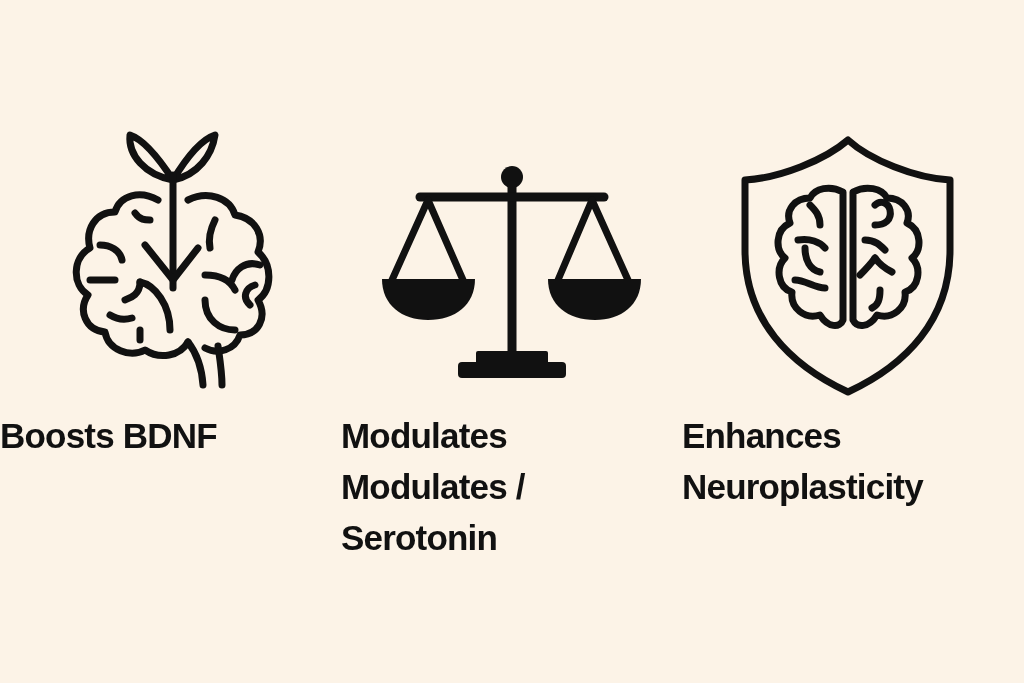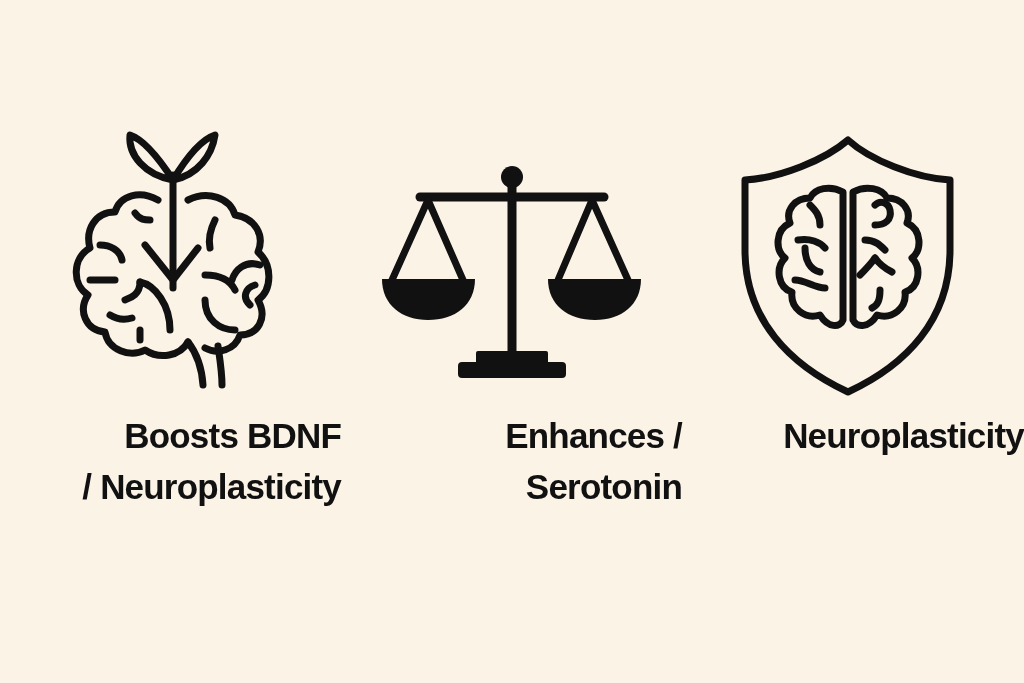--- a/index.html
+++ b/index.html
@@ -7,21 +7,21 @@
     width: 1024px; height: 683px; overflow: hidden;
     background: #fcf3e7;
     font-family: "Liberation Sans", "DejaVu Sans", sans-serif;
     color: #111111;
     position: relative;
   }
   .panel { position: absolute; top: 0; width: 341px; height: 683px; }
   .panel svg { position: absolute; }
   .label {
     position: absolute; left: 0; right: 0;
-    text-align: right;
+    text-align: left;
     font-weight: bold;
     font-size: 35px;
     line-height: 51px;
     letter-spacing: -0.8px;
     color: #111111;
   }
   .label span { display: block; white-space: nowrap; }
 </style>
 </head>
 <body>
@@ -52,21 +52,20 @@
 
       <path d="M155 100 C 150 110, 148 118, 150 128"></path>
       <path d="M200 145 C 185 140, 175 150, 172 160"></path>
       <path d="M145 155 C 160 155, 170 160, 175 170"></path>
       <path d="M195 165 C 185 168, 182 178, 190 185"></path>
       <path d="M145 180 C 145 200, 160 210, 175 210"></path>
     </g>
   </svg>
   <div class="label" style="top:410px;">
     <span>Boosts BDNF</span>
-    <span>/ Neuroplasticity</span>
   </div>
 </div>
 
 <div class="panel" style="left:341px;">
   <svg width="290" height="230" viewBox="0 0 290 230" style="left:29px; top:155px;">
     <g fill="#111" stroke="#111" stroke-linecap="round" stroke-linejoin="round">
       <circle cx="142" cy="22" r="11" stroke="none"></circle>
       <line x1="142" y1="30" x2="142" y2="200" stroke-width="9"></line>
       <line x1="50" y1="42" x2="234" y2="42" stroke-width="9"></line>
 
@@ -76,21 +75,22 @@
 
       <line x1="222" y1="45" x2="188" y2="125" stroke-width="7"></line>
       <line x1="222" y1="45" x2="258" y2="125" stroke-width="7"></line>
       <path d="M178 124 L271 124 C 271 150, 251 165, 225 165 C 198 165, 178 150, 178 124 Z" stroke="none"></path>
 
       <rect x="106" y="196" width="72" height="14" rx="2" stroke="none"></rect>
       <rect x="88" y="207" width="108" height="16" rx="4" stroke="none"></rect>
     </g>
   </svg>
   <div class="label" style="top:410px;">
-    <span>Enhances /</span>
+    <span>Modulates</span>
+    <span>Modulates /</span>
     <span>Serotonin</span>
   </div>
 </div>
 
 <div class="panel" style="left:682px; width:342px;">
   <svg width="230" height="270" viewBox="0 0 230 270" style="left:48px; top:130px;">
     <g fill="none" stroke="#111" stroke-width="7" stroke-linecap="round" stroke-linejoin="round">
 
       <path d="M118 10 C 95 30, 50 48, 15 50 L15 120 C 15 190, 60 235, 118 262 C 176 235, 220 190, 220 120 L220 50 C 185 48, 140 30, 118 10 Z"></path>
 
@@ -104,15 +104,16 @@
       <path d="M65 150 C 75 150, 85 158, 95 158"></path>
 
       <path d="M145 75 C 150 70, 158 72, 160 80 C 162 90, 155 95, 145 95"></path>
       <path d="M135 110 C 145 110, 150 115, 155 120"></path>
       <path d="M145 128 C 140 135, 135 140, 130 145"></path>
       <path d="M145 128 C 150 135, 158 140, 162 142"></path>
       <path d="M150 160 C 150 170, 148 175, 142 178"></path>
     </g>
   </svg>
   <div class="label" style="top:410px;">
+    <span>Enhances</span>
     <span>Neuroplasticity</span>
   </div>
 </div>
 
 </body></html>

